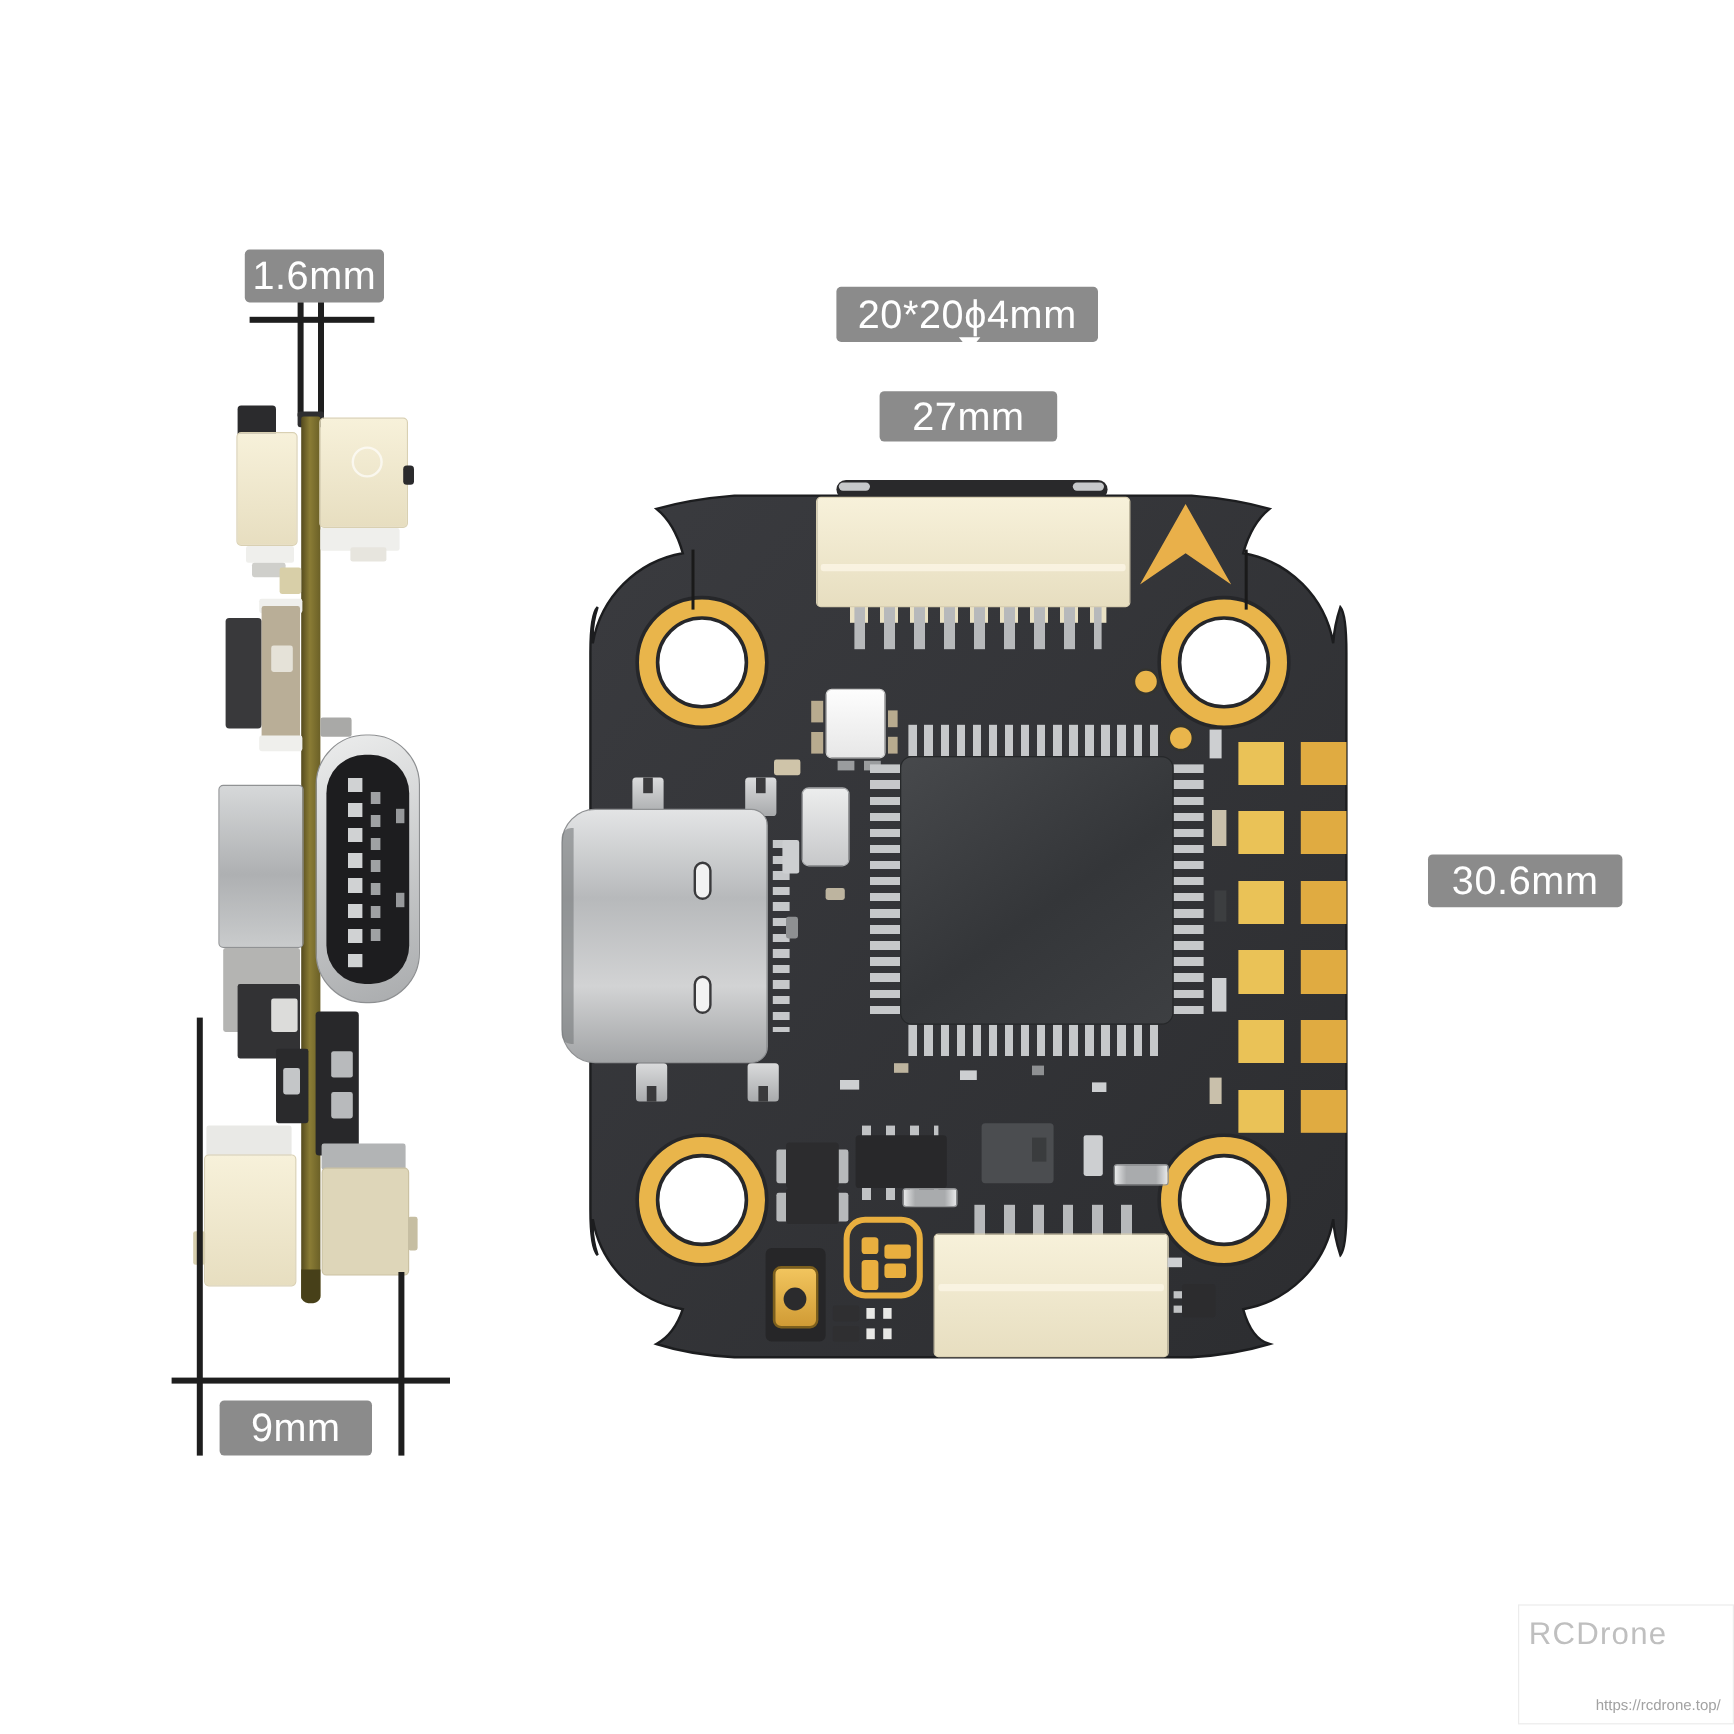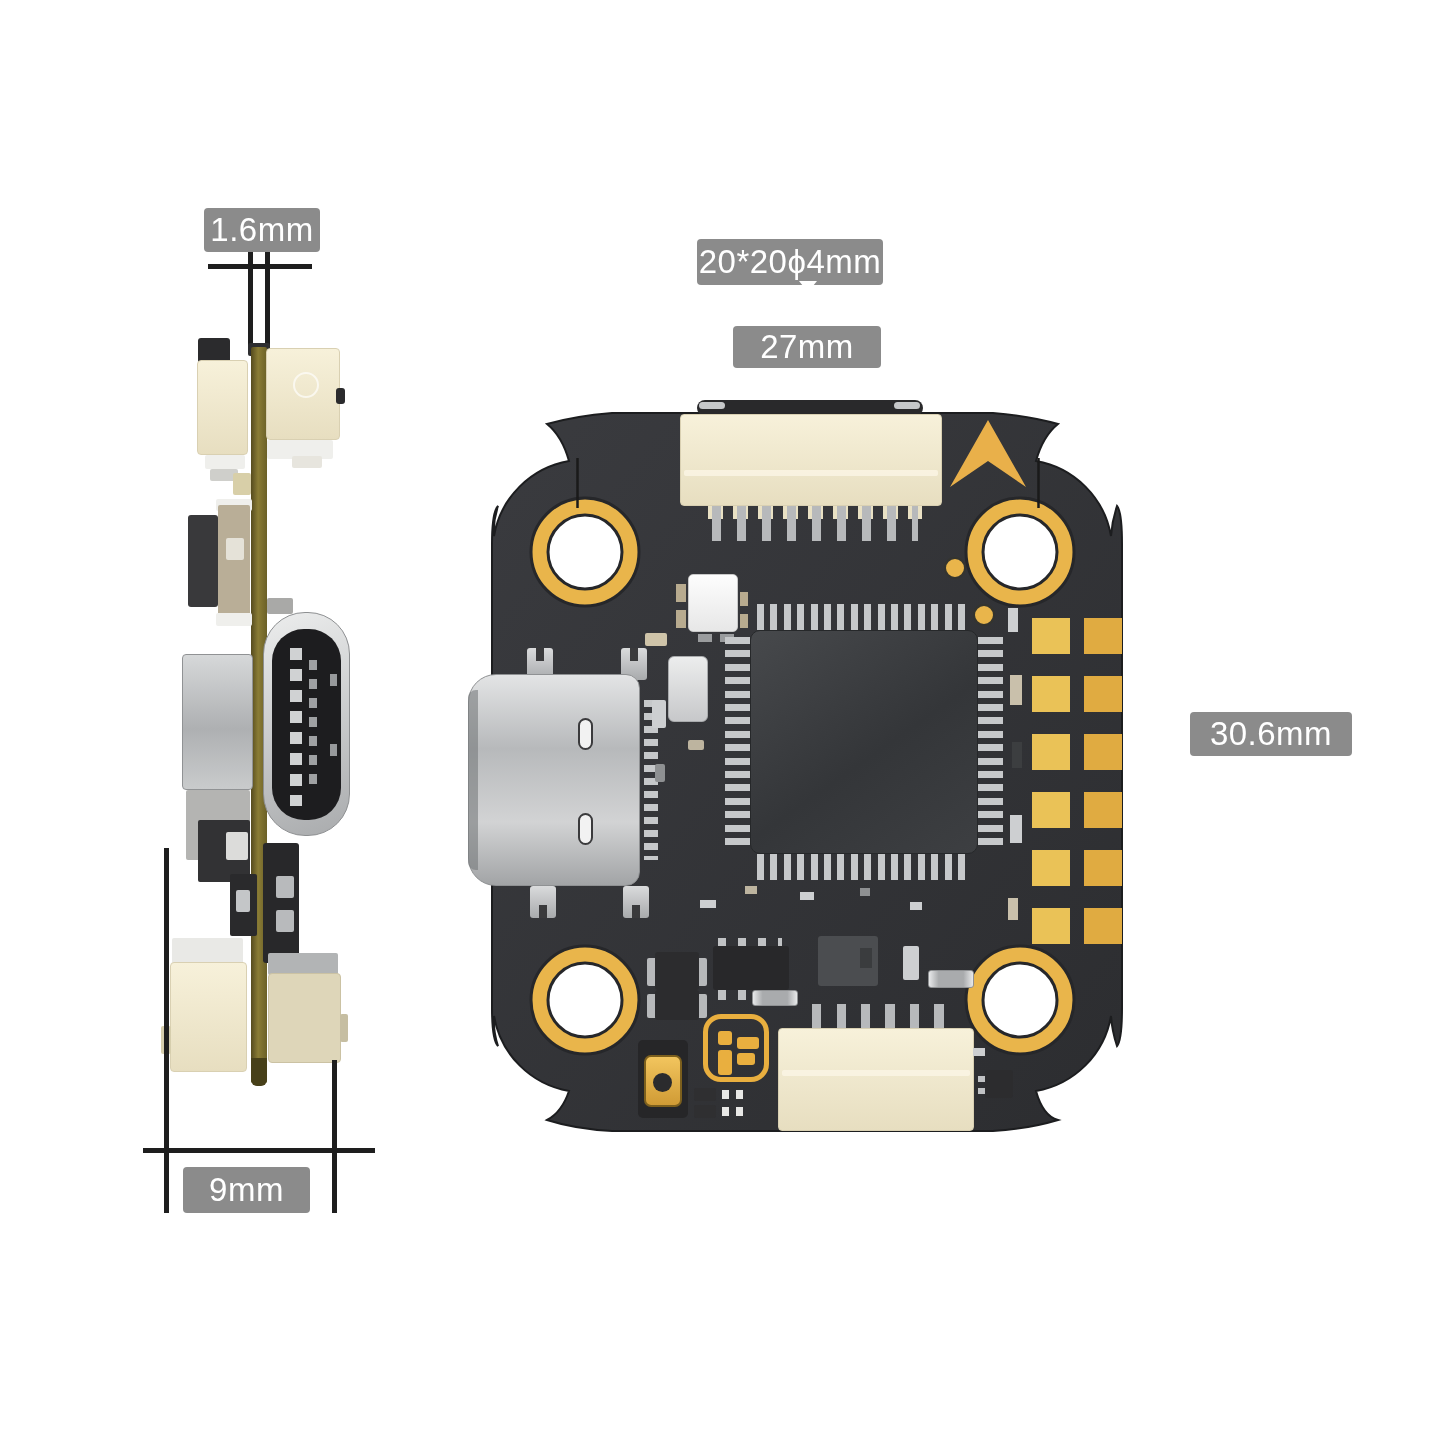--- a/index.html
+++ b/index.html
@@ -71,21 +71,21 @@
   <div class="abs" style="left:161px;top:1026px;width:10px;height:28px;background:#d6cead;border-radius:2px;"></div>
   <div class="abs" style="left:268px;top:953px;width:70px;height:22px;background:#b2b4b5;border-radius:2px;"></div>
   <div class="abs" style="left:268px;top:973px;width:73px;height:90px;background:#ded6b9;border:1px solid #cbc2a3;border-radius:4px;box-sizing:border-box;"></div>
   <div class="abs" style="left:340px;top:1014px;width:8px;height:28px;background:#c6bea2;border-radius:2px;"></div>
 
   <div class="abs ln" style="left:164px;top:848px;width:5px;height:365px;"></div>
   <div class="abs ln" style="left:332px;top:1060px;width:5px;height:153px;"></div>
   <div class="abs ln" style="left:143px;top:1148px;width:232px;height:5px;"></div>
   <div class="abs lbl" style="left:183px;top:1167px;width:127px;height:46px;">9mm</div>
 
-  <div class="abs lbl" style="left:697px;top:239px;width:186px;height:46px;">20*20ϕ4mm</div>
+  <div class="abs lbl" style="left:697px;top:239px;width:218px;height:46px;">20*20ϕ4mm</div>
   <div class="abs" style="left:799px;top:281px;width:0;height:0;border-left:9px solid rgba(0,0,0,0);border-right:9px solid rgba(0,0,0,0);border-top:11px solid #ffffff;"></div>
   <div class="abs lbl" style="left:733px;top:326px;width:148px;height:42px;">27mm</div>
   <div class="abs lbl" style="left:1190px;top:712px;width:162px;height:44px;">30.6mm</div>
 
   <svg class="abs" style="left:0;top:0;" width="1445" height="1445" viewBox="0 0 1445 1445">
     <defs>
       <linearGradient id="gBoard" x1="0" y1="0" x2="1" y2="1">
         <stop offset="0" stop-color="#3a3b3f"></stop>
           <stop offset="1" stop-color="#2c2d30"></stop>
       </linearGradient>
@@ -206,14 +206,18 @@
   <div class="abs" style="left:694px;top:1105px;width:22px;height:13px;background:#2f2f31;border-radius:2px;"></div>
   <div class="abs" style="left:722px;top:1090px;width:7px;height:9px;background:#e8e8e6;"></div>
   <div class="abs" style="left:722px;top:1107px;width:7px;height:9px;background:#e8e8e6;"></div>
   <div class="abs" style="left:736px;top:1090px;width:7px;height:9px;background:#e8e8e6;"></div>
   <div class="abs" style="left:736px;top:1107px;width:7px;height:9px;background:#e8e8e6;"></div>
   <div class="abs" style="left:978px;top:1076px;width:8px;height:6px;background:#c0c2c4;"></div>
   <div class="abs" style="left:978px;top:1088px;width:8px;height:6px;background:#c0c2c4;"></div>
   <div class="abs" style="left:985px;top:1070px;width:28px;height:28px;background:#2c2c2e;border-radius:3px;"></div>
   <div class="abs" style="left:973px;top:1048px;width:12px;height:8px;background:#cdcfd1;"></div>
 
+  <div class="abs" style="left:1265px;top:1337px;width:180px;height:100px;background:#ffffff;border:1px solid #ececec;box-sizing:border-box;">
+    <div class="abs" style="left:8px;top:8px;font-size:26px;color:#bfbfbf;letter-spacing:1px;">RCDrone</div>
+    <div class="abs" style="right:10px;bottom:8px;font-size:12.5px;color:#a2a2a2;">https://rcdrone.top/</div>
+  </div>
 
 </div>
 
 </body></html>

